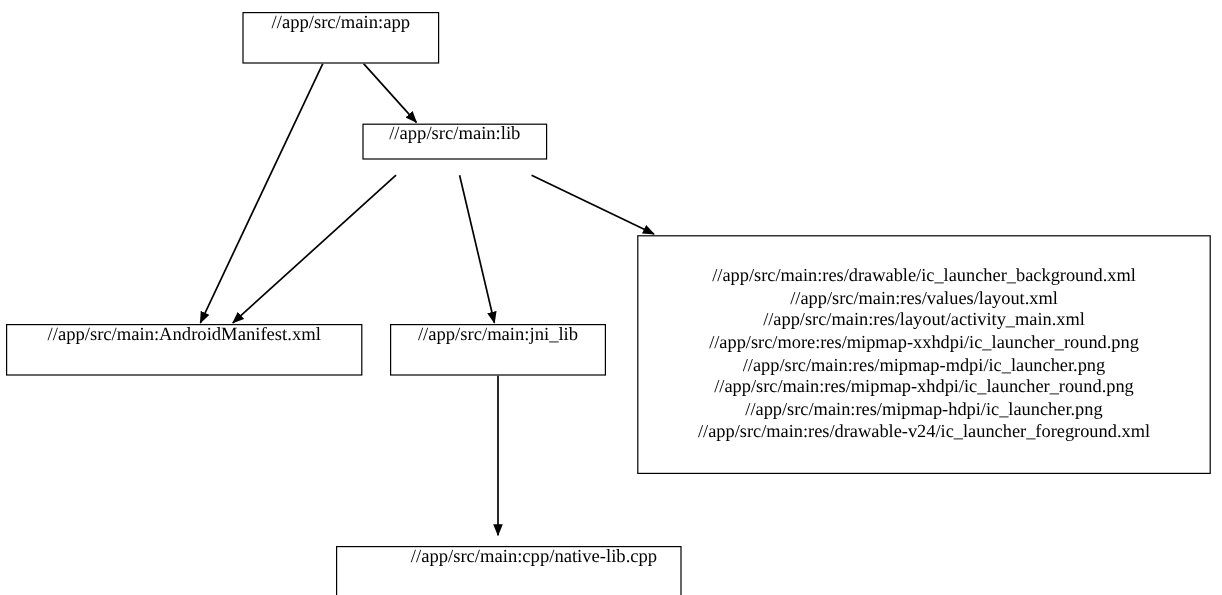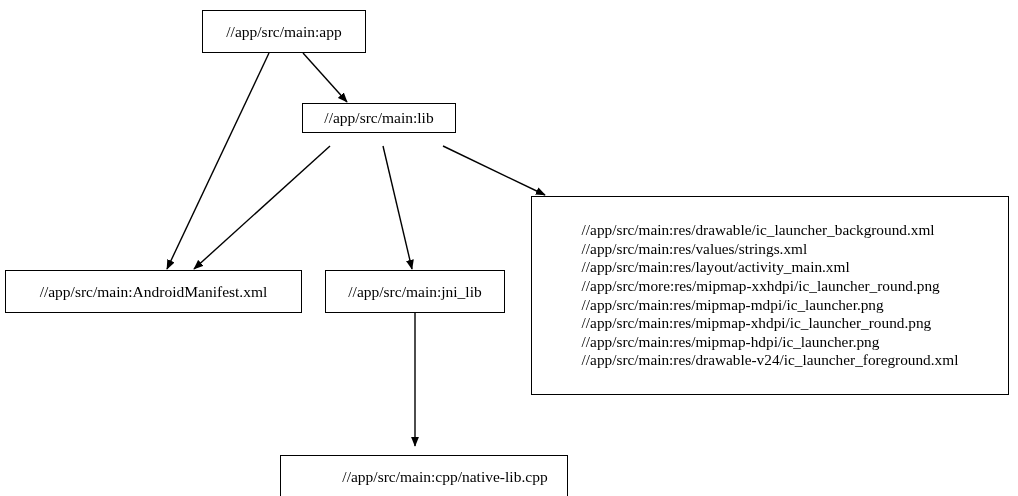--- a/index.html
+++ b/index.html
@@ -22,21 +22,21 @@
     width: 1018px;
     height: 496px;
     pointer-events: none;
   }
   .node-box {
     position: absolute;
     box-sizing: border-box;
     border: 1px solid #000000;
     background: #ffffff;
     display: flex;
-    align-items: center;
+    align-items: flex-start;
     justify-content: center;
     color: #000000;
     font-size: 15.5px;
     line-height: 1.0;
     white-space: nowrap;
     letter-spacing: 0px;
   }
   .node-label {
     display: block;
     text-align: center;
@@ -49,21 +49,21 @@
   }
   .multi-line-list {
     display: block;
     text-align: center;
     line-height: 18.6px;
     font-size: 15.3px;
     white-space: nowrap;
   }
   .multi-line-list .res-line {
     display: block;
-    text-align: left;
+    text-align: center;
     white-space: nowrap;
   }
 
   
   #node-app          { left: 202px; top: 10px;  width: 164px; height: 43px; }
   #node-lib          { left: 302px; top: 103px; width: 154px; height: 30px; }
   #node-manifest     { left: 5px;   top: 270px; width: 297px; height: 43px; }
   #node-jni-lib      { left: 325px; top: 270px; width: 180px; height: 43px; }
   #node-res-group    { left: 531px; top: 196px; width: 478px; height: 199px; }
   #node-native-lib   { left: 280px; top: 455px; width: 288px; height: 43px; padding-left: 42px; }
@@ -105,21 +105,21 @@
     <span class="node-label">//app/src/main:AndroidManifest.xml</span>
   </div>
 
   <div class="node-box" id="node-jni-lib">
     <span class="node-label">//app/src/main:jni_lib</span>
   </div>
 
   <div class="node-box multi-line-box" id="node-res-group">
     <span class="multi-line-list" id="res-group-lines">
         <span class="res-line">//app/src/main:res/drawable/ic_launcher_background.xml</span>
-        <span class="res-line">//app/src/main:res/values/strings.xml</span>
+        <span class="res-line">//app/src/main:res/values/layout.xml</span>
         <span class="res-line">//app/src/main:res/layout/activity_main.xml</span>
         <span class="res-line">//app/src/more:res/mipmap-xxhdpi/ic_launcher_round.png</span>
         <span class="res-line">//app/src/main:res/mipmap-mdpi/ic_launcher.png</span>
         <span class="res-line">//app/src/main:res/mipmap-xhdpi/ic_launcher_round.png</span>
         <span class="res-line">//app/src/main:res/mipmap-hdpi/ic_launcher.png</span>
         <span class="res-line">//app/src/main:res/drawable-v24/ic_launcher_foreground.xml</span>
       </span>
   </div>
 
   <div class="node-box" id="node-native-lib">

